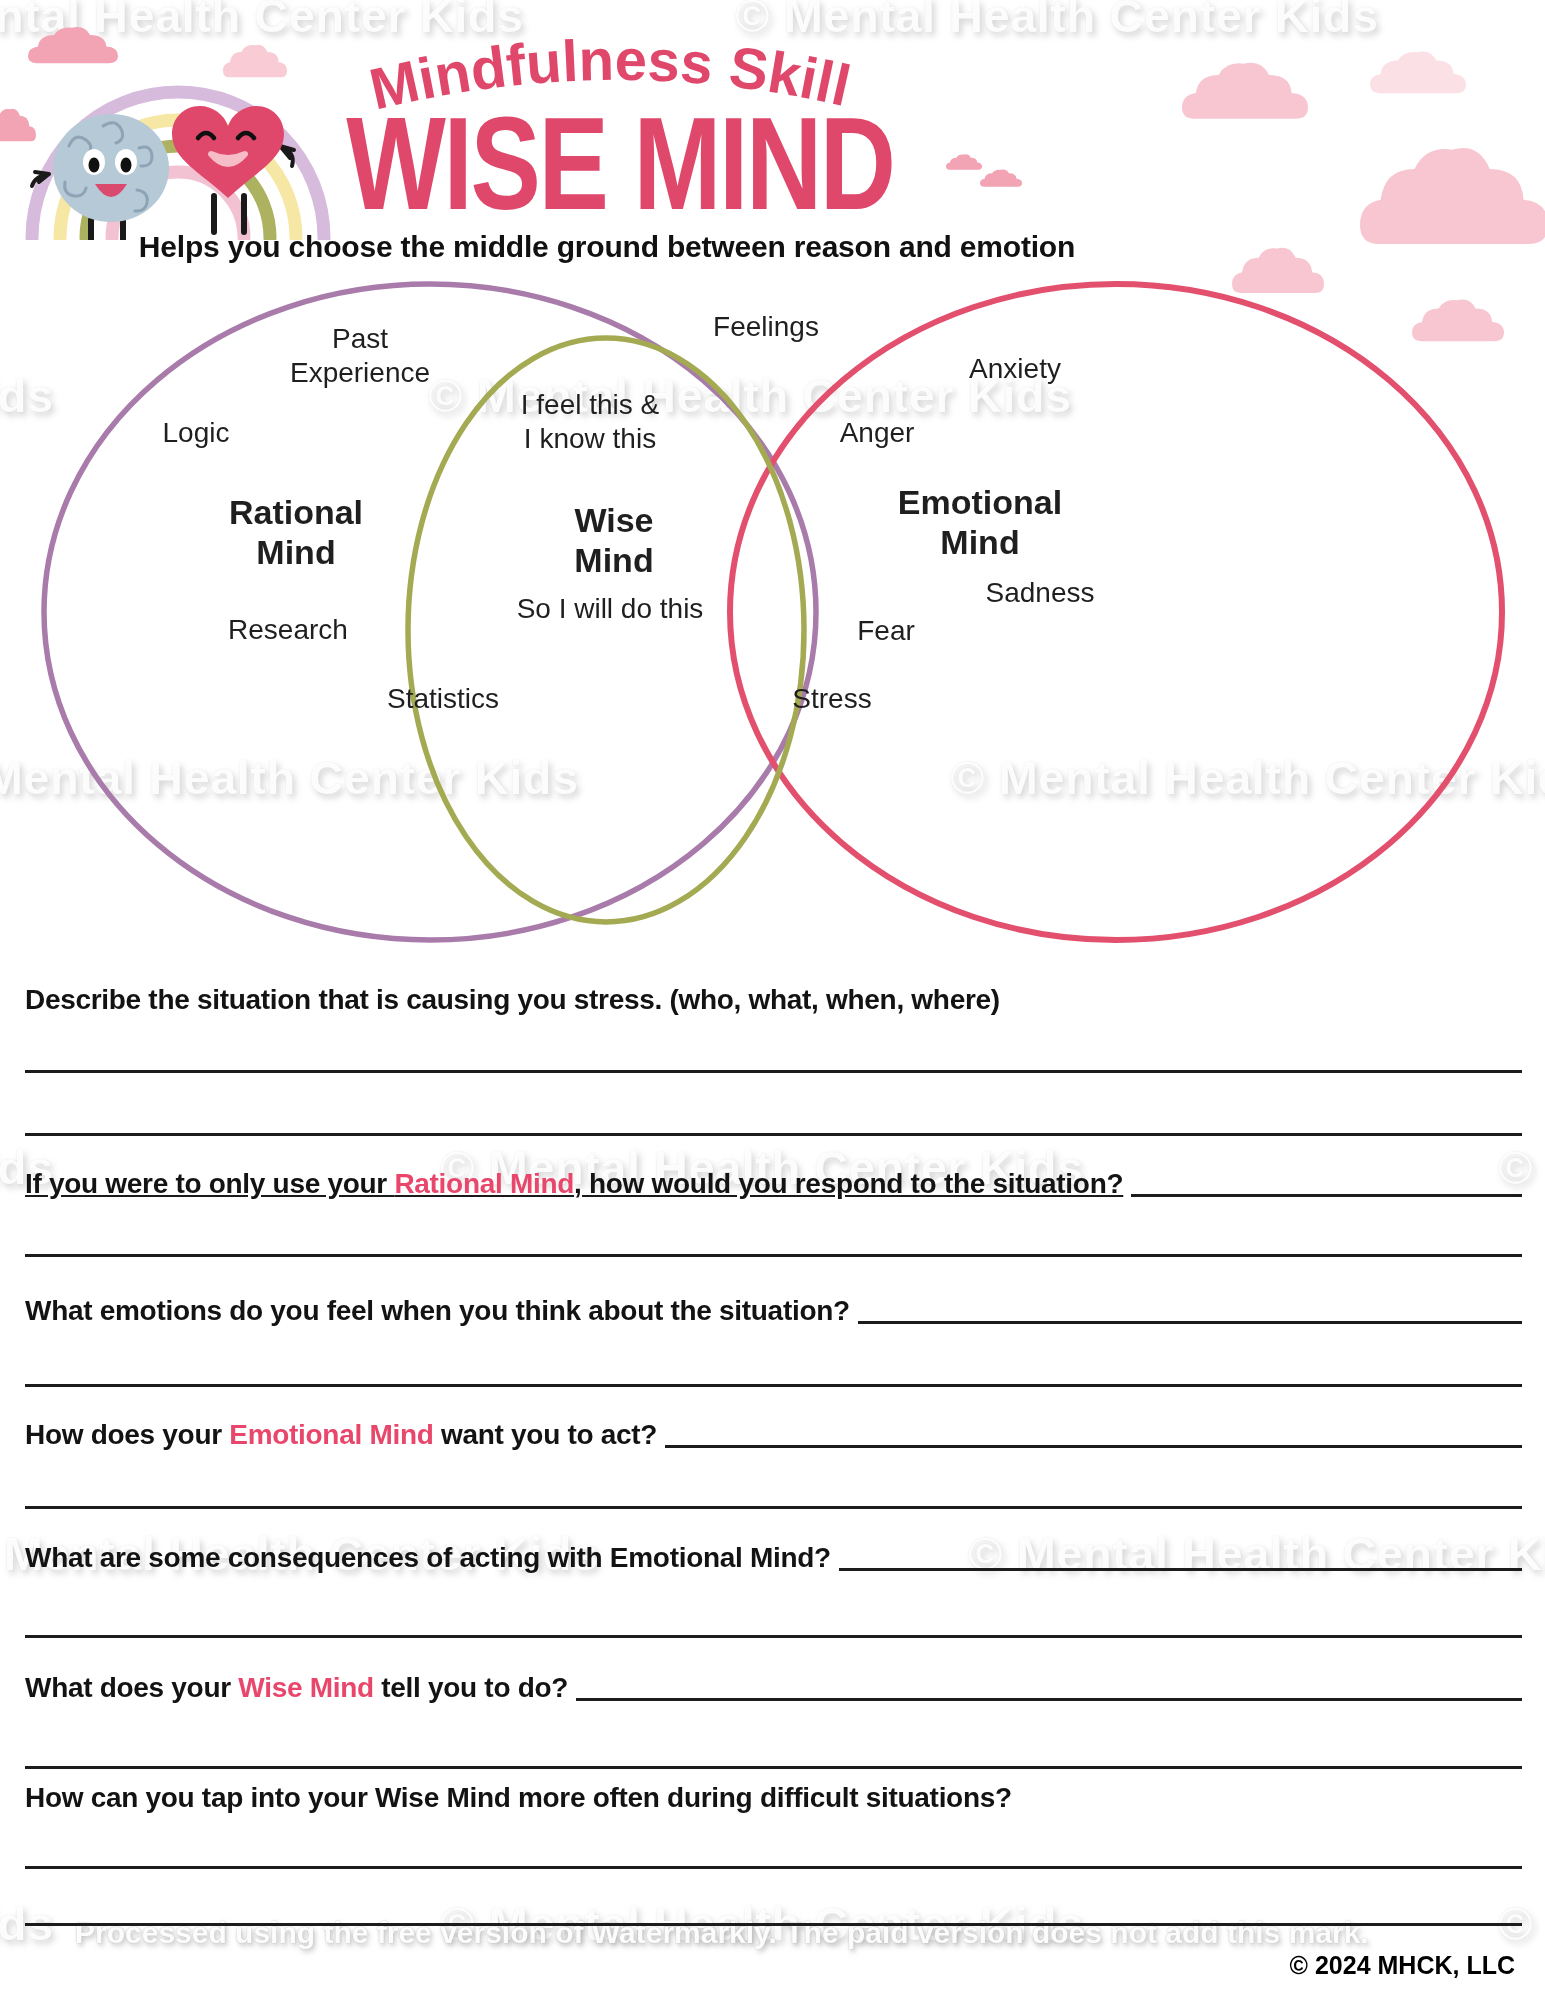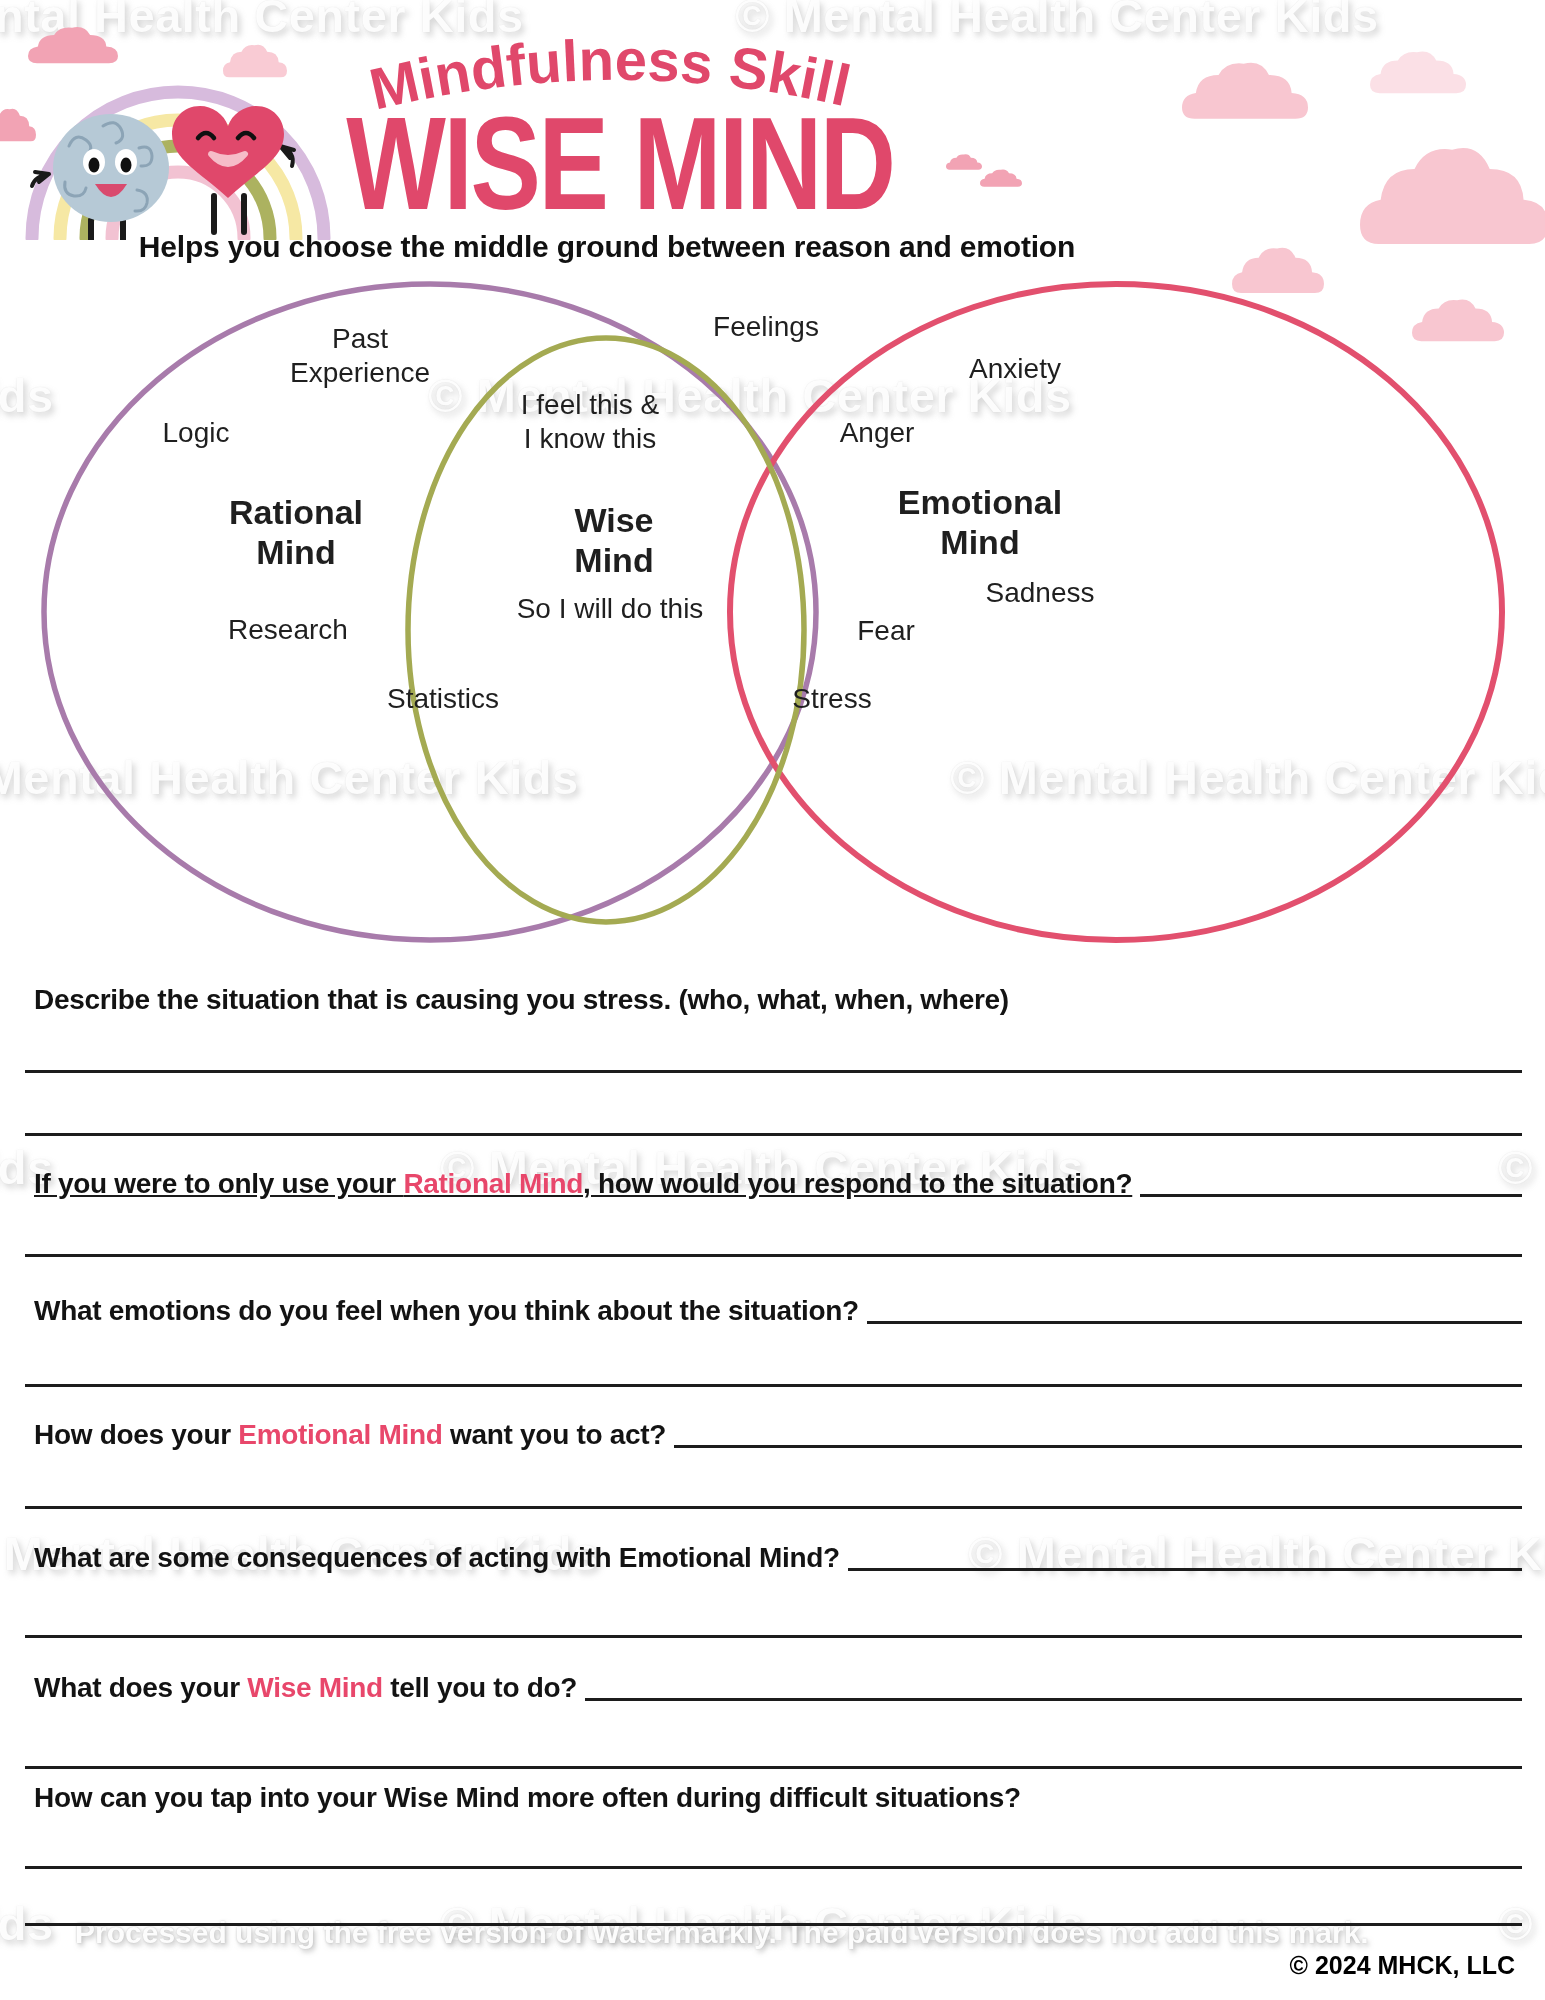--- a/index.html
+++ b/index.html
@@ -24,21 +24,21 @@
   .logo-svg{position:absolute;left:8px;top:70px;width:330px;height:170px;}
   .cloud{position:absolute;}
 
   
   .venn-svg{position:absolute;left:0;top:270px;width:1545px;height:690px;}
   .vlabel{position:absolute;transform:translateX(-50%);font-size:28px;font-weight:500;
       line-height:1.2;text-align:center;white-space:pre-line;color:#1f1f1f;}
   .vtitle{font-size:34px;font-weight:700;line-height:1.18;}
 
   
-  .q-row{position:absolute;left:34px;right:23px;display:flex;}
+  .q-row{position:absolute;left:25px;right:23px;display:flex;}
   .q-text{font-size:28px;font-weight:600;letter-spacing:-.3px;white-space:nowrap;line-height:1.25;color:#131313;}
   .pink{color:#E8476B;}
   .fill{flex:1;border-bottom:3px solid #1c1c1c;margin:0 0 4px 8px;}
   .hr{position:absolute;left:25px;right:23px;border-top:3px solid #1c1c1c;}
   .copyright{position:absolute;right:30px;top:1951px;font-size:25px;font-weight:700;color:#000;}
 </style>
 </head>
 <body>
 
 <div class="page">

